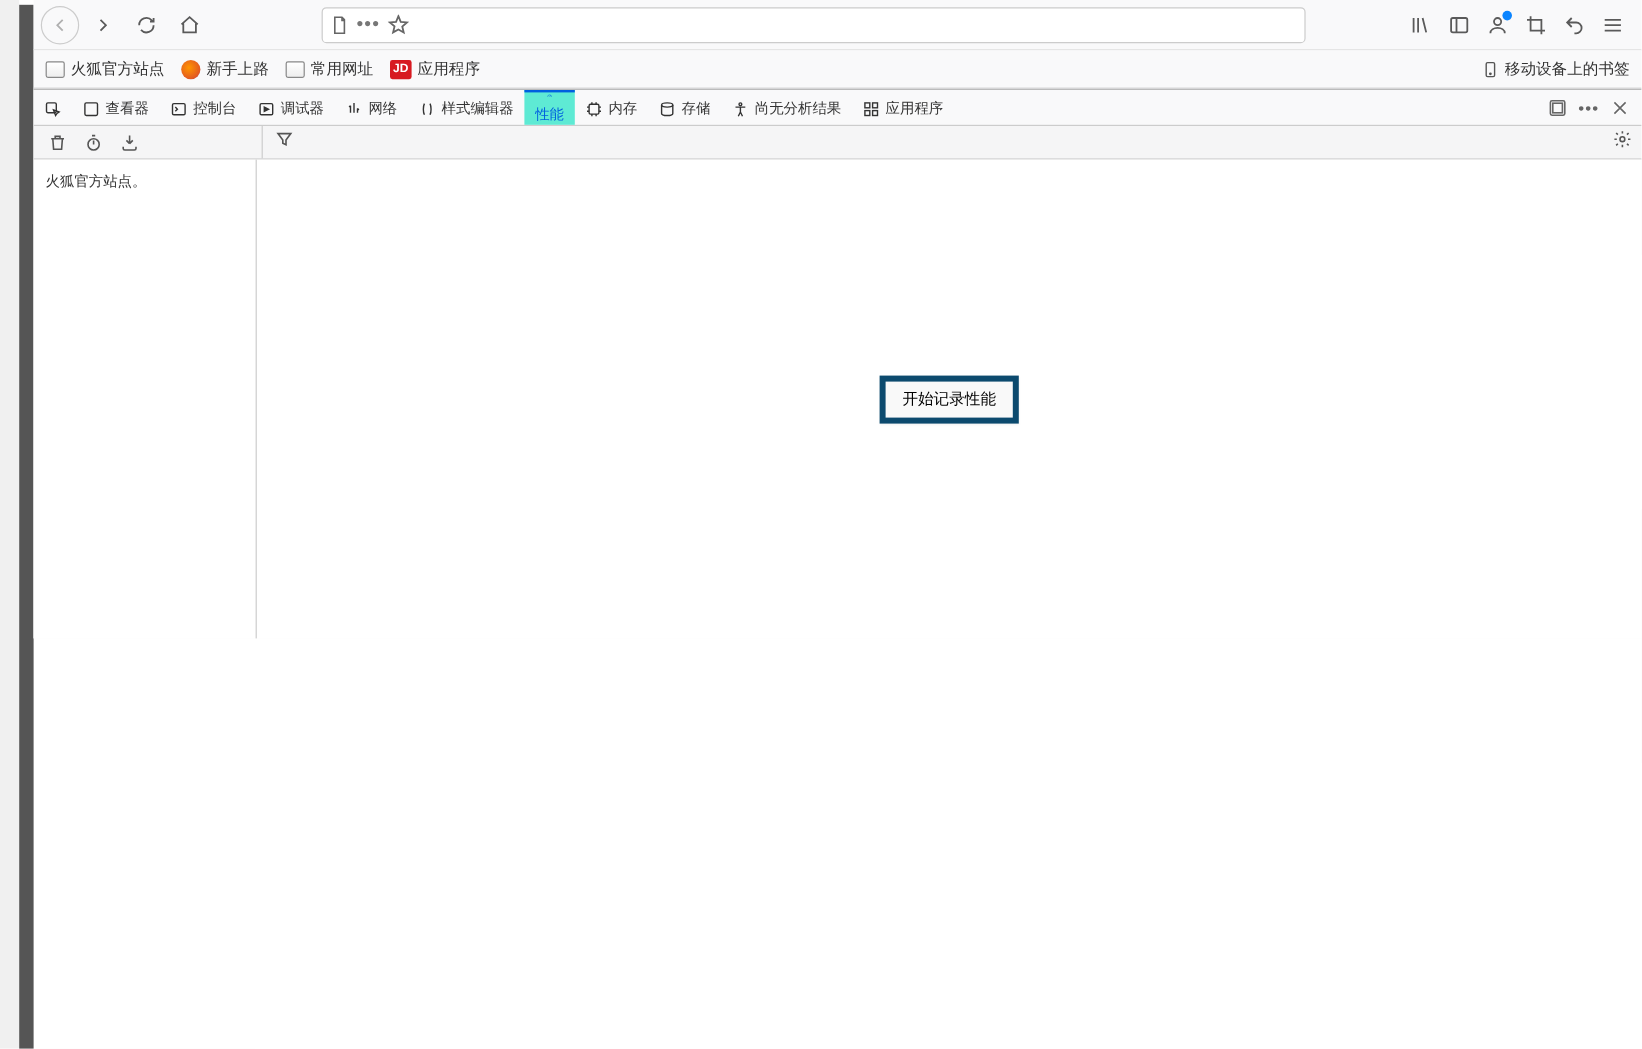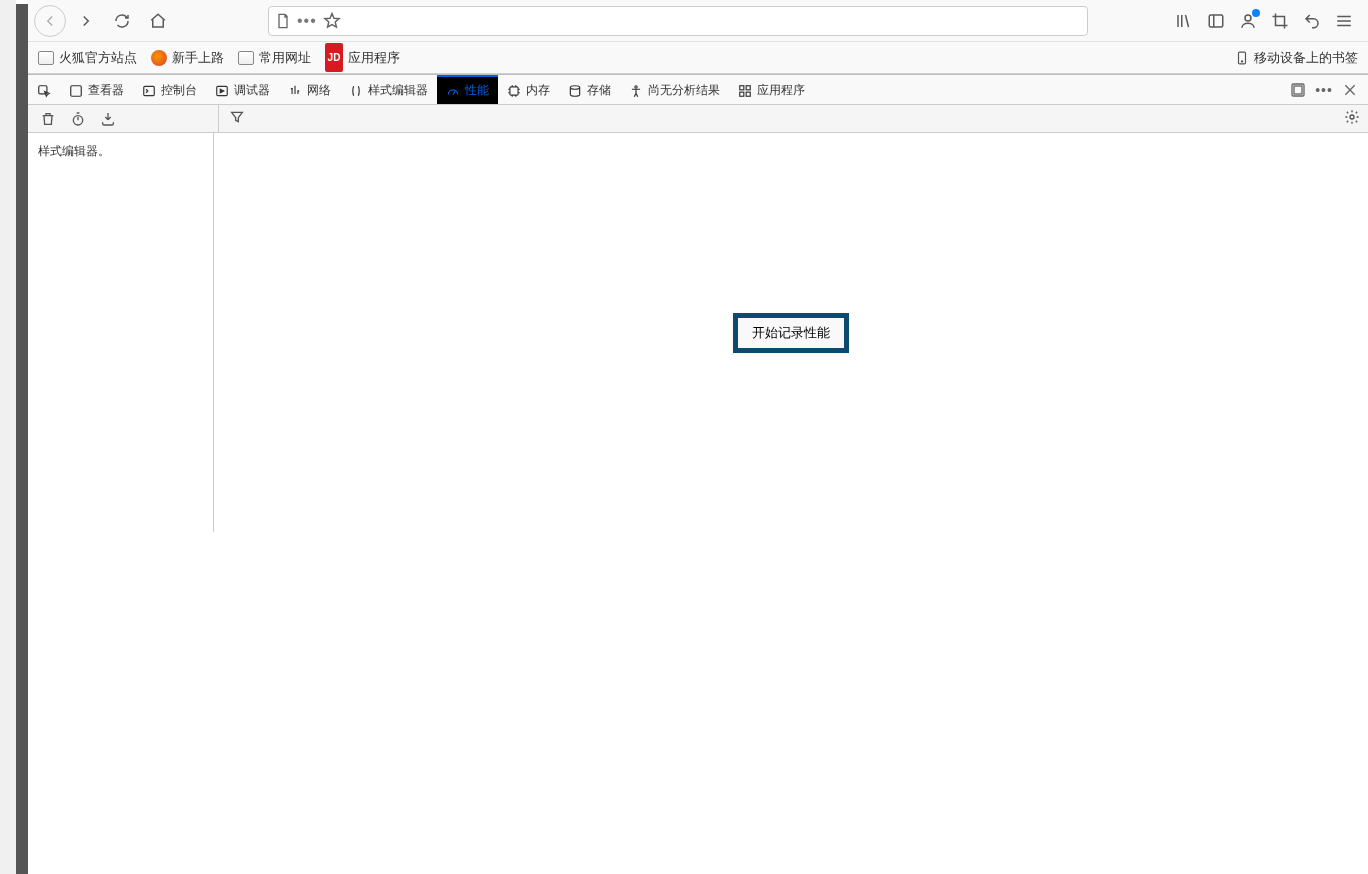--- a/index.html
+++ b/index.html
@@ -23,32 +23,32 @@
     .addr .dots { color: #777; font-size: 16px; letter-spacing: 1px; }
 
     .toolbar-right { margin-left: auto; display: flex; align-items: center; gap: 12px; padding-right: 8px; }
     .toolbar-right .icon-btn { width: 20px; height: 20px; display: flex; align-items: center; justify-content: center; color: #5a5a5a; }
 
     
     .bookmark-bar { height: 32px; background: #f9f9fa; border-bottom: 1px solid #d0d0d0; display: flex; align-items: center; padding: 0 10px; gap: 14px; font-size: 13px; }
     .bm { display: flex; align-items: center; gap: 5px; color: #333; cursor: pointer; }
     .folder-ic { width: 16px; height: 14px; border: 1px solid #888; border-radius: 2px; background: linear-gradient(#fff,#eee); position: relative; }
     .ff-ic { width: 16px; height: 16px; border-radius: 50%; background: radial-gradient(circle at 40% 40%, #ff9500, #e25822 70%, #5e2ca5 100%); }
-    .jd-ic { width: 18px; height: 29px; background: #d71a21; color: #fff; font-size: 10px; font-weight: bold; display: flex; align-items: center; justify-content: center; border-radius: 2px; }
+    .jd-ic { width: 18px; height: 16px; background: #d71a21; color: #fff; font-size: 10px; font-weight: bold; display: flex; align-items: center; justify-content: center; border-radius: 2px; }
     .bm-right { margin-left: auto; }
 
     
     .page { flex: 1; background: #fff; position: relative; }
     .page-btn { position: absolute; left: 12px; top: 10px; padding: 3px 10px; border: 1px solid #888; background: #efefef; font-size: 14px; cursor: pointer; }
 
     
     .devtools { height: 458px; border-top: 1px solid #bbb; display: flex; flex-direction: column; background: #f9f9fa; }
     .dt-tabs { height: 30px; border-bottom: 1px solid #ccc; display: flex; align-items: stretch; font-size: 12px; background: #f9f9fa; }
     .dt-tab { display: flex; align-items: center; gap: 5px; padding: 0 9px; color: #333; cursor: pointer; border-top: 2px solid transparent; }
-    .dt-tab.active { color: #0060df; border-top-color: #0060df; background: #000000; }
+    .dt-tab.active { color: #0060df; border-top-color: #0060df; background: #5eead4; flex-direction: column; }
     .dt-tab svg, .dt-tab .ic { width: 14px; height: 14px; }
     .dt-tabs-right { margin-left: auto; display: flex; align-items: center; gap: 10px; padding-right: 10px; }
     .dt-tabs-right .ic-btn { width: 16px; height: 16px; display: flex; align-items: center; justify-content: center; color: #666; cursor: pointer; }
 
     .dt-toolbar2 { height: 28px; border-bottom: 1px solid #ccc; display: flex; align-items: center; background: #f5f5f6; }
     .dt-toolbar2 .left { display: flex; gap: 14px; padding: 0 12px; }
     .dt-toolbar2 .sep { width: 1px; height: 100%; background: #ccc; margin-left: 90px; }
     .dt-toolbar2 .filter-zone { padding: 0 10px; }
     .dt-toolbar2 .right { margin-left: auto; padding-right: 8px; }
     .tiny-ic { width: 16px; height: 16px; color: #555; cursor: pointer; }
@@ -283,21 +283,21 @@
       <div class="right">
         <svg class="tiny-ic" viewBox="0 0 24 24" fill="none" stroke="currentColor" stroke-width="2">
             <circle cx="12" cy="12" r="3"></circle>
             <path d="M12 2v3M12 19v3M4.2 4.2l2.1 2.1M17.7 17.7l2.1 2.1M2 12h3M19 12h3M4.2 19.8l2.1-2.1M17.7 6.3l2.1-2.1"></path>
           </svg>
       </div>
     </div>
 
     <div class="dt-body">
       <div class="dt-side">
-        <span>样式编辑器。</span>
+        <span>火狐官方站点。</span>
       </div>
       <div class="dt-main">
         <button class="rec-btn">开始记录性能</button>
       </div>
     </div>
   </div>
 
 </div>
 
 </body></html>

